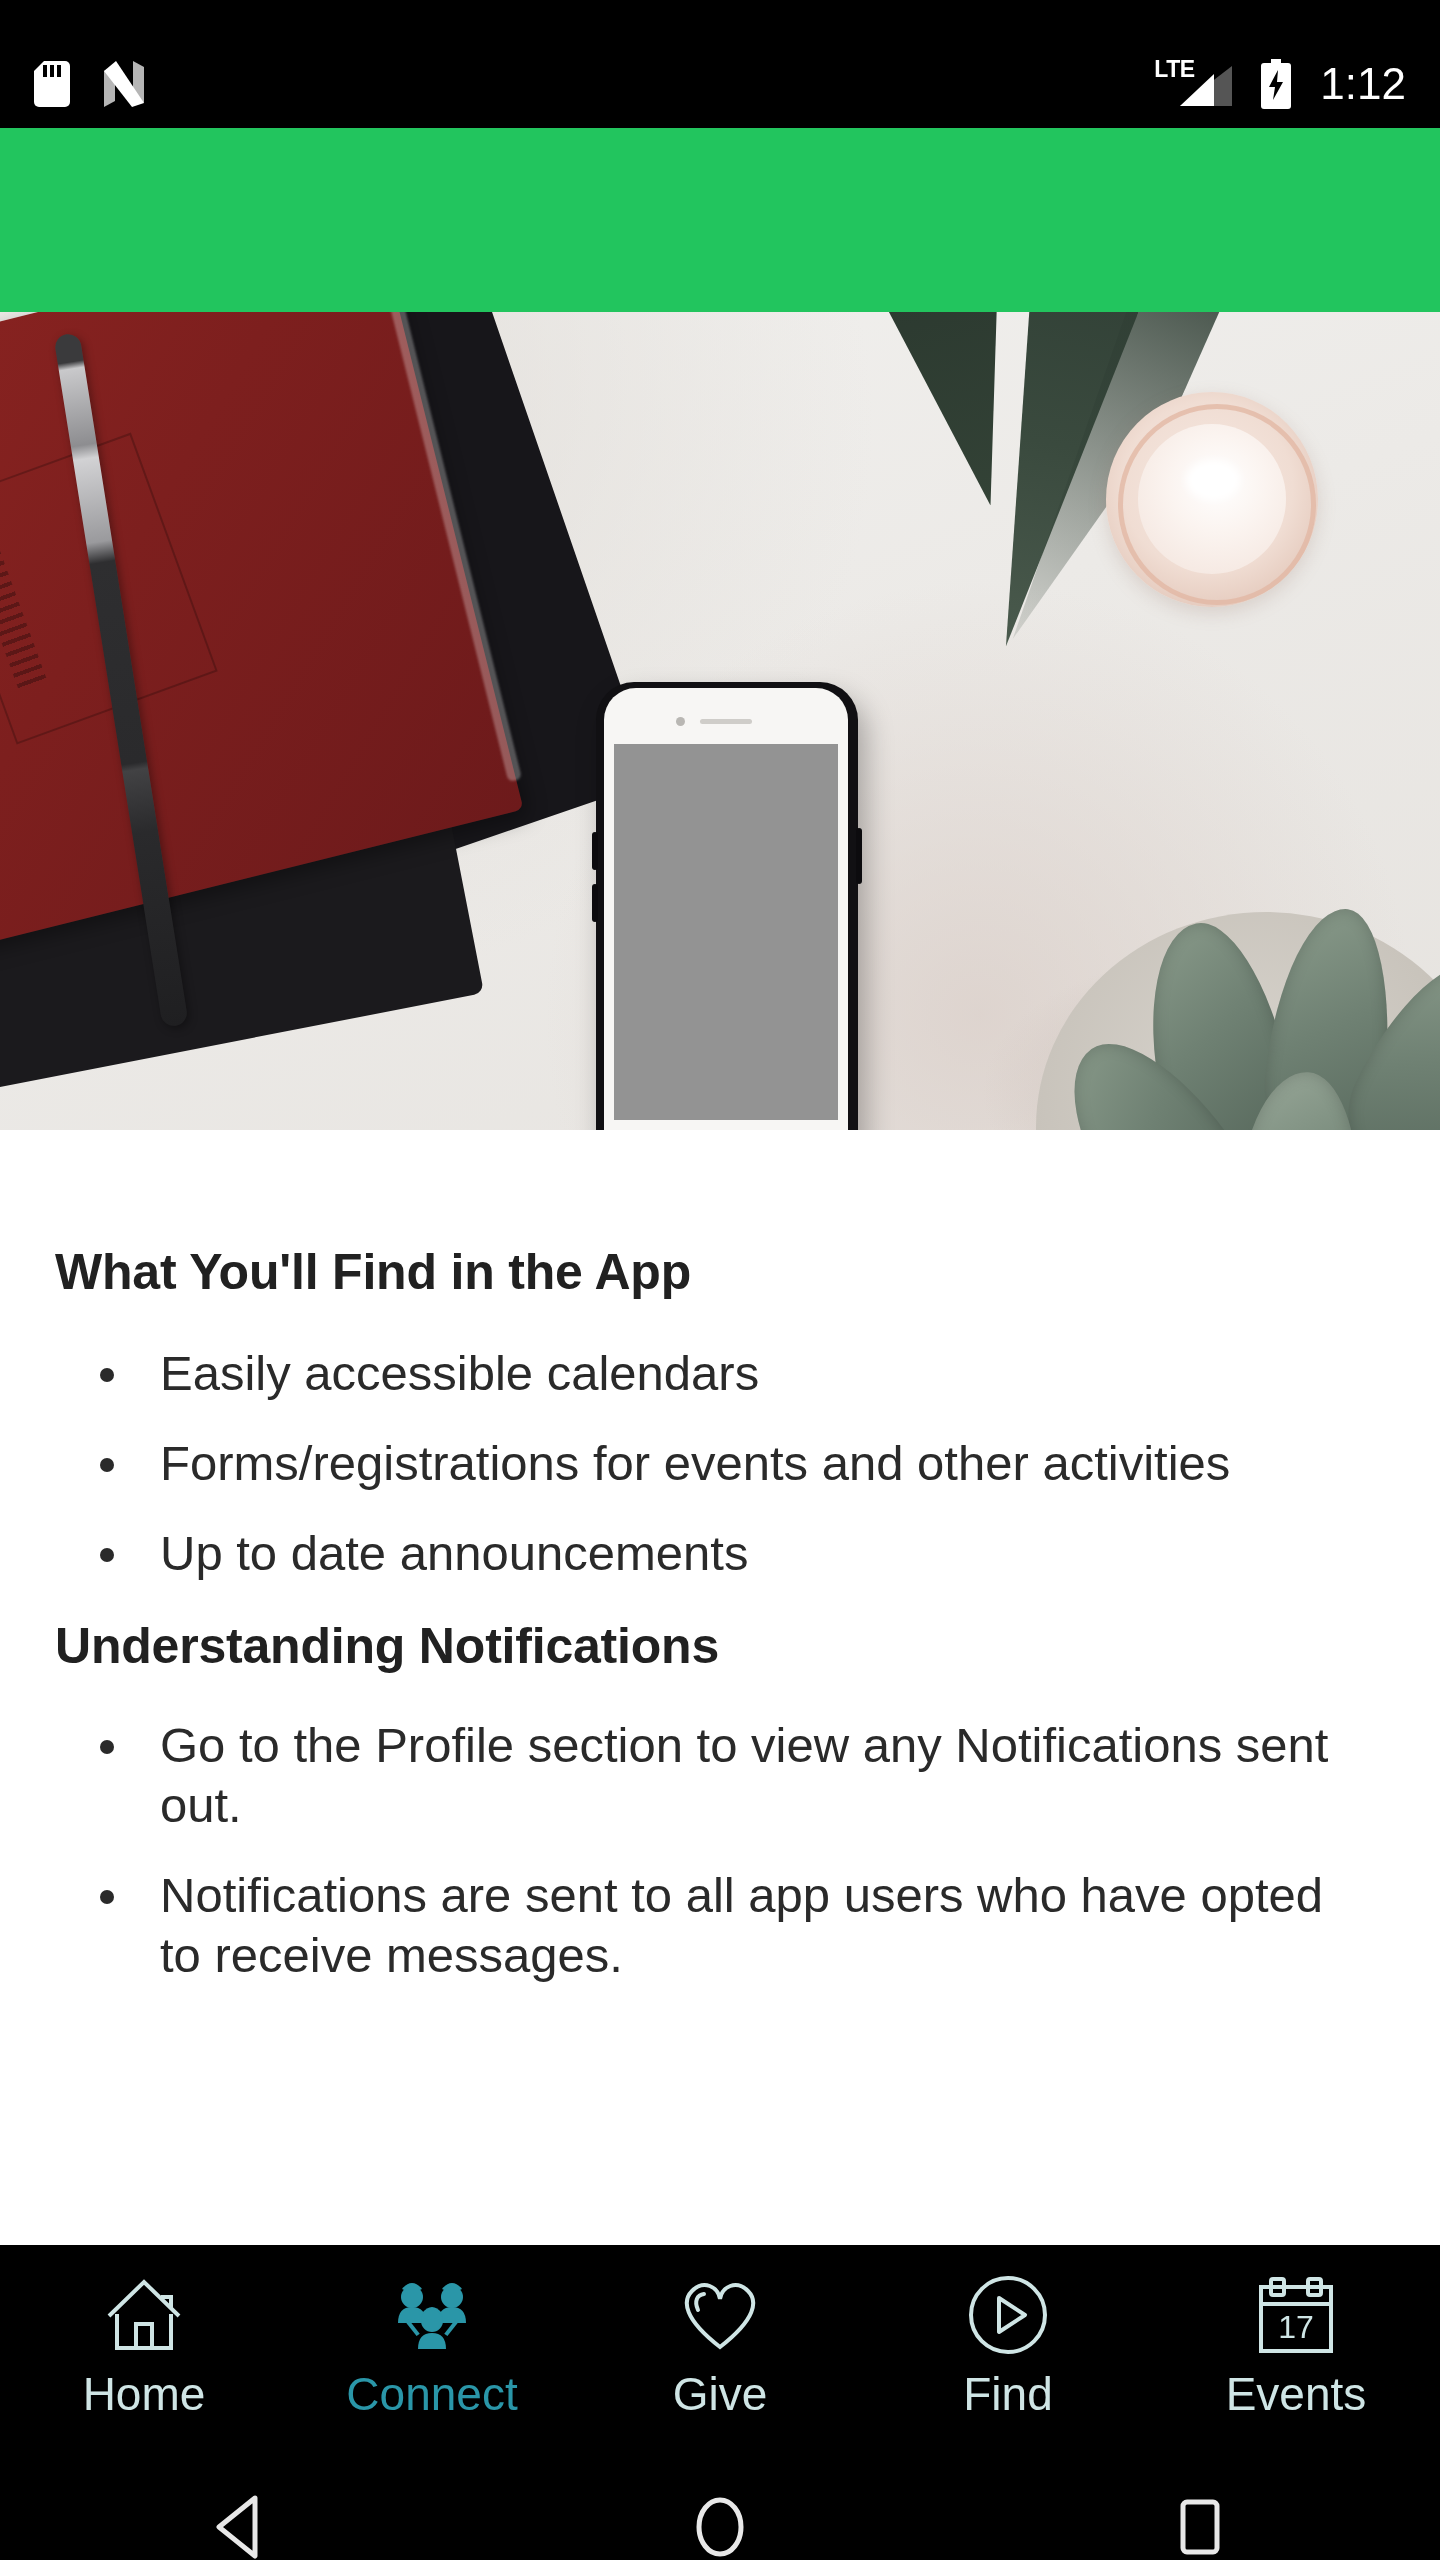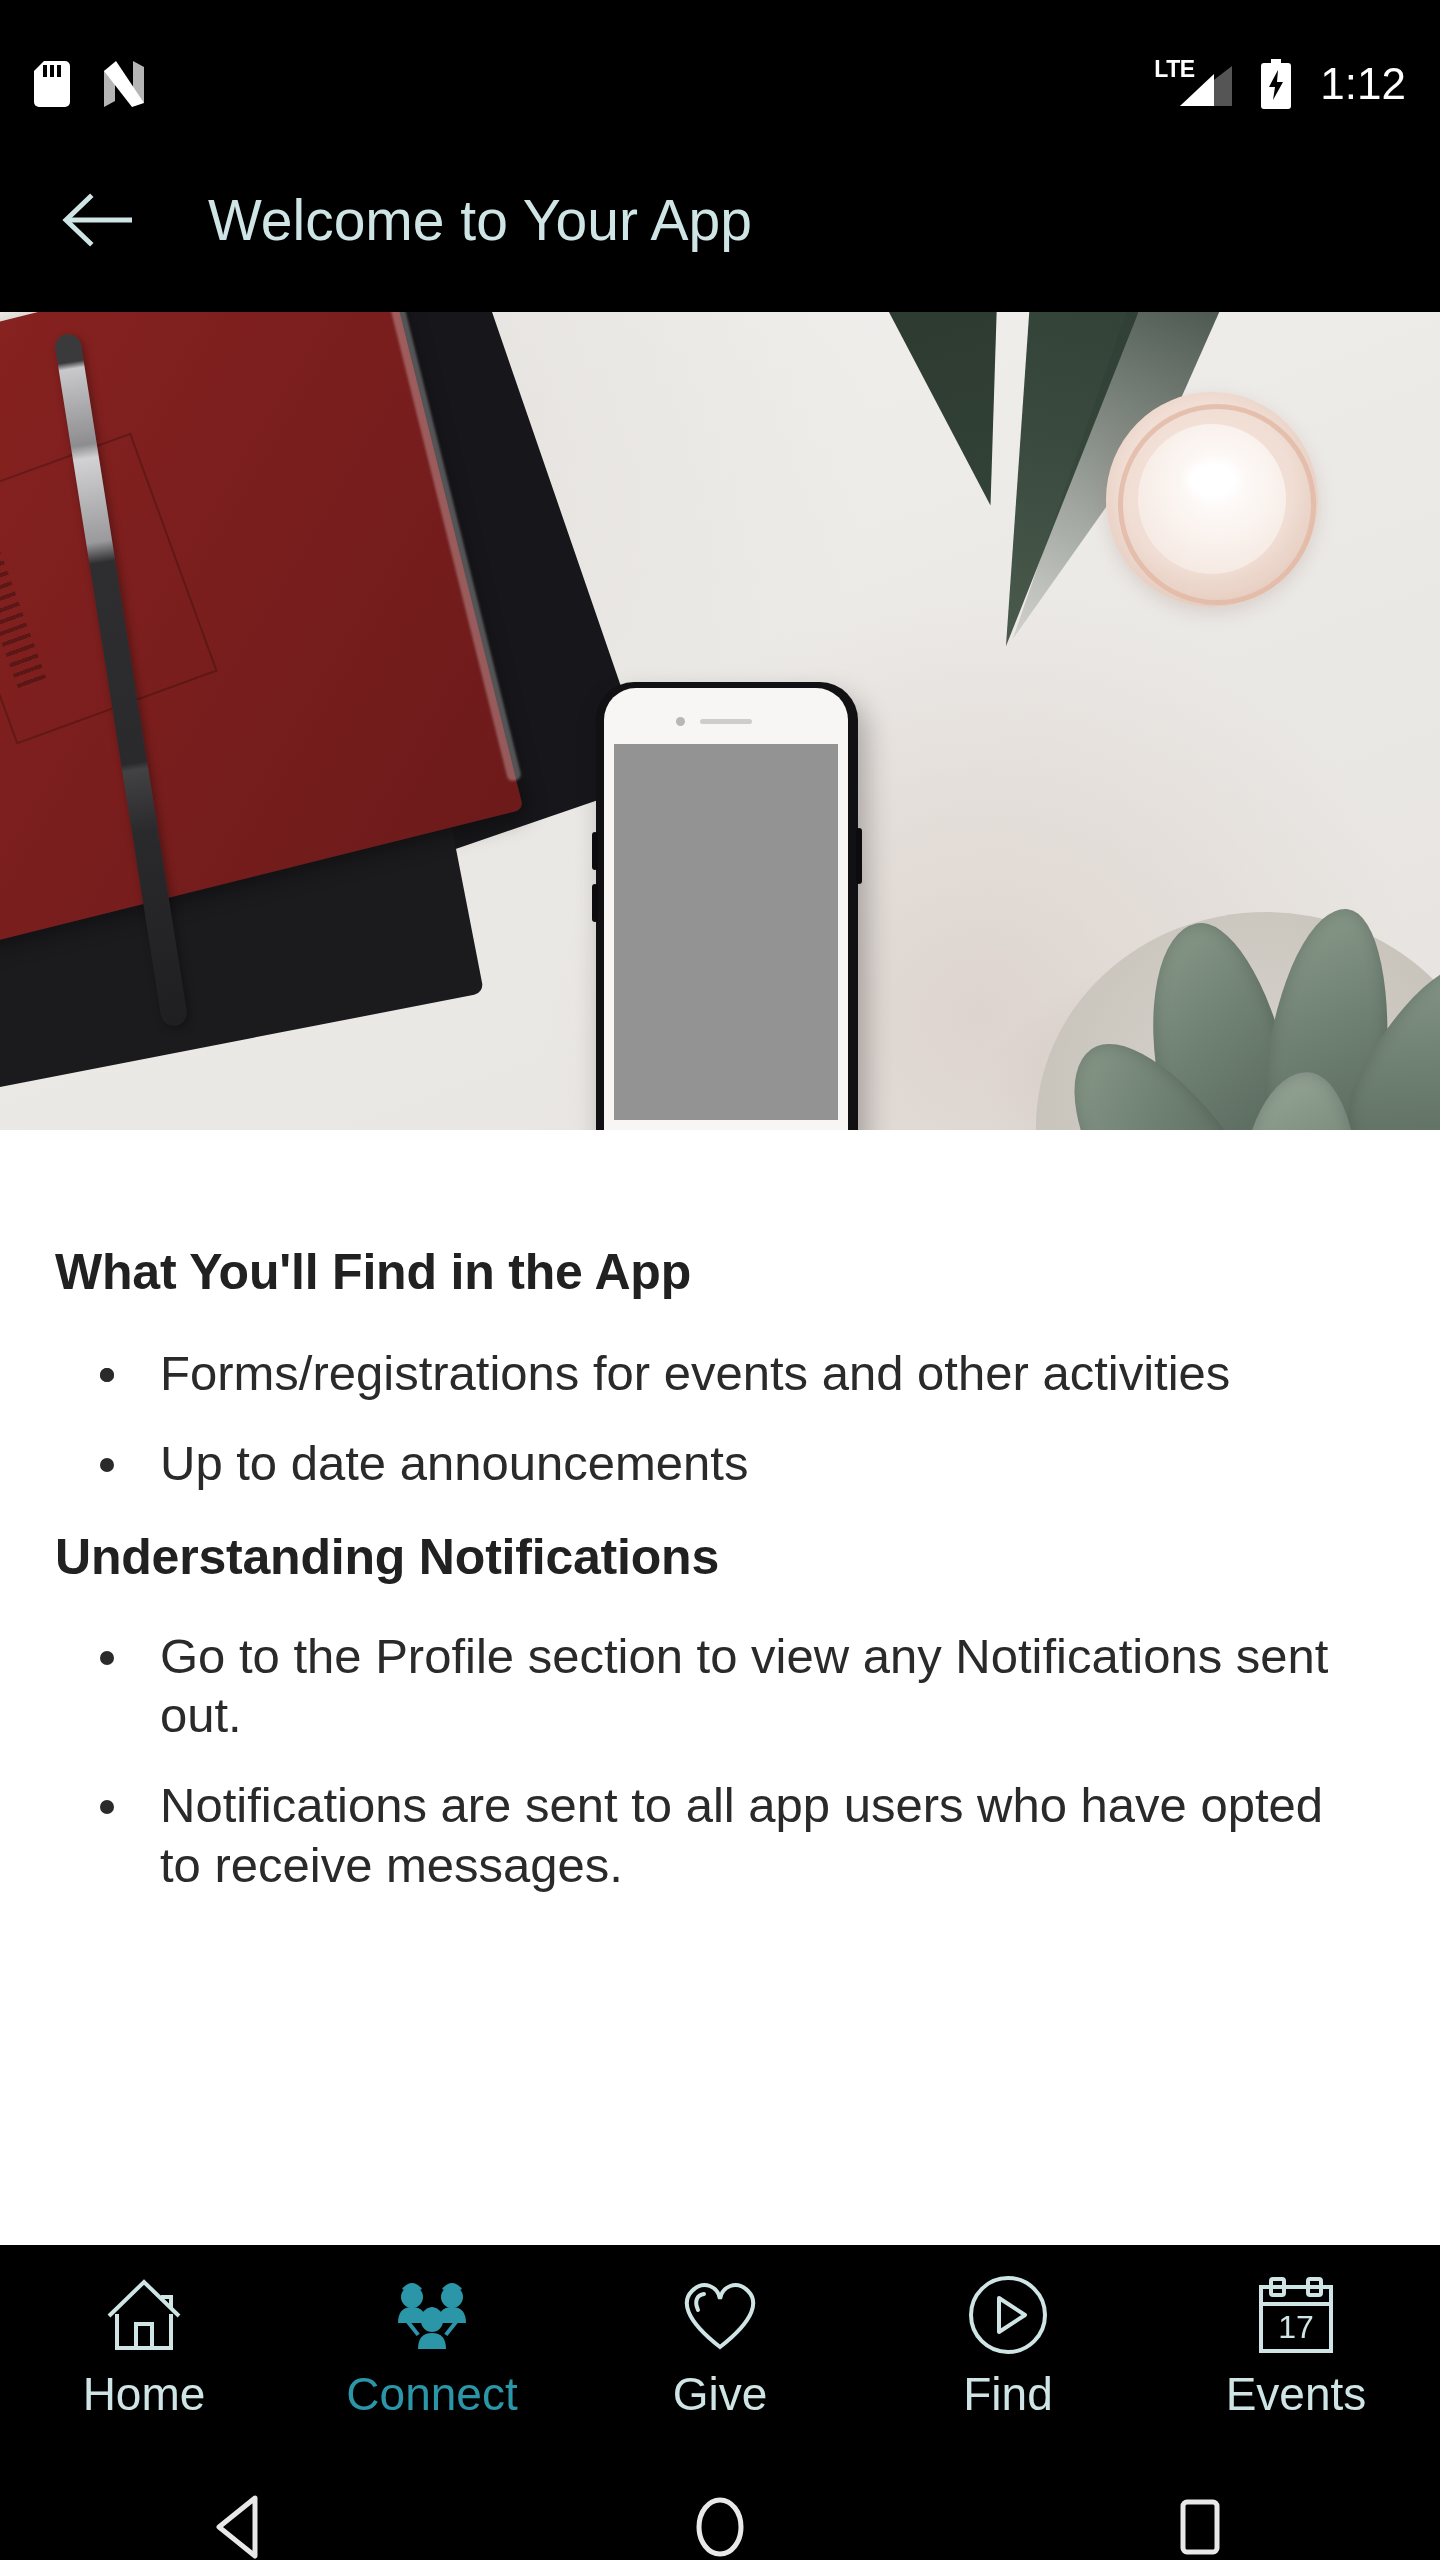--- a/index.html
+++ b/index.html
@@ -437,29 +437,20 @@
         <svg width="32" height="50" viewBox="0 0 32 50">
           <rect x="11" y="0" width="10" height="5" fill="#ffffff"></rect>
           <rect x="1" y="4" width="30" height="46" rx="3" fill="#ffffff"></rect>
           <polygon points="18,11 9,28 15,28 13,41 23,23 17,23" fill="#000000"></polygon>
         </svg>
       </div>
       <div class="clock">1:12</div>
     </div>
   </div>
 
-  <div id="app-bar">
-    <div id="back-button">
-      <svg width="76" height="62" viewBox="0 0 76 62">
-        <path d="M8 31 L72 31" stroke="#cfe5e5" stroke-width="5" fill="none"></path>
-        <path d="M30 8 L6 31 L30 54" stroke="#cfe5e5" stroke-width="5" fill="none" stroke-linecap="square"></path>
-      </svg>
-    </div>
-    <div id="app-bar-title">Welcome to Your App</div>
-  </div>
 
   <div id="hero">
     <div class="bg"></div>
 
     <div class="leaf2"></div>
     <div class="leaf1"></div>
     <div class="leaf3"></div>
 
     <div class="black-book"></div>
     <div class="black-book2"></div>
@@ -494,20 +485,21 @@
     <div class="phone-btn-l"></div>
     <div class="phone-btn-l2"></div>
     <div class="phone-btn-r"></div>
   </div>
 
   <div id="content">
     <h2 class="section-heading" style="margin-top:115px;">What You'll Find in the App</h2>
     <ul class="bullets" style="margin-top:44px;">
       <li style="margin-bottom:30px;">
         <span class="dot"></span>
+        <span>Easily accessible calendars</span>
       </li>
       <li style="margin-bottom:30px;">
         <span class="dot"></span>
         <span>Forms/registrations for events and other activities</span>
       </li>
       <li style="margin-bottom:18px;">
         <span class="dot"></span>
         <span>Up to date announcements</span>
       </li>
     </ul>

